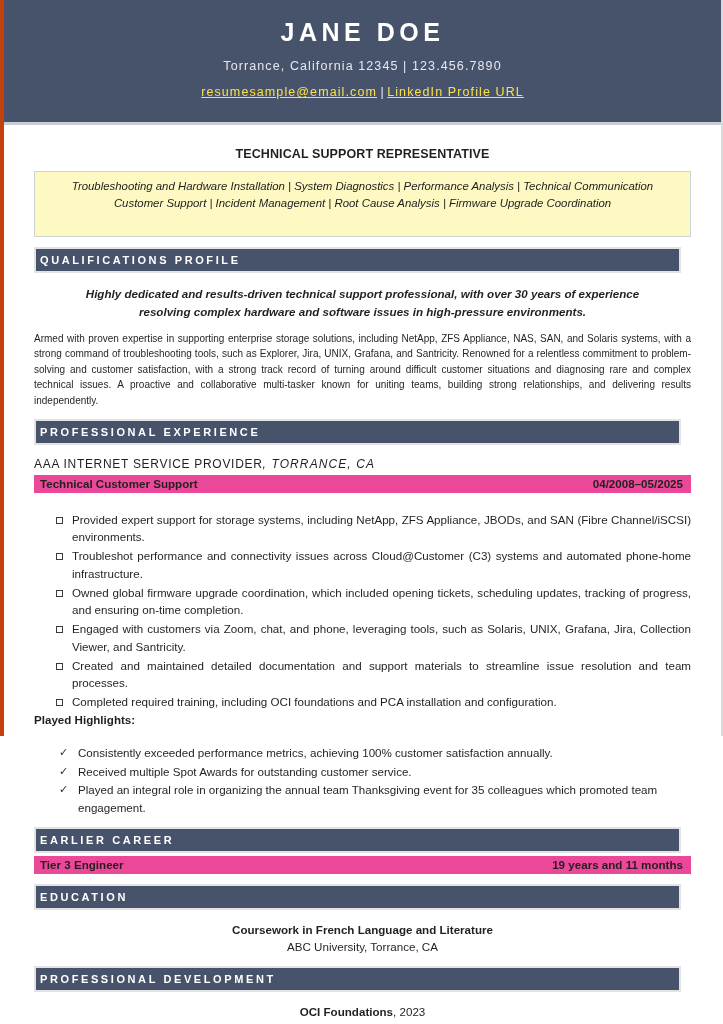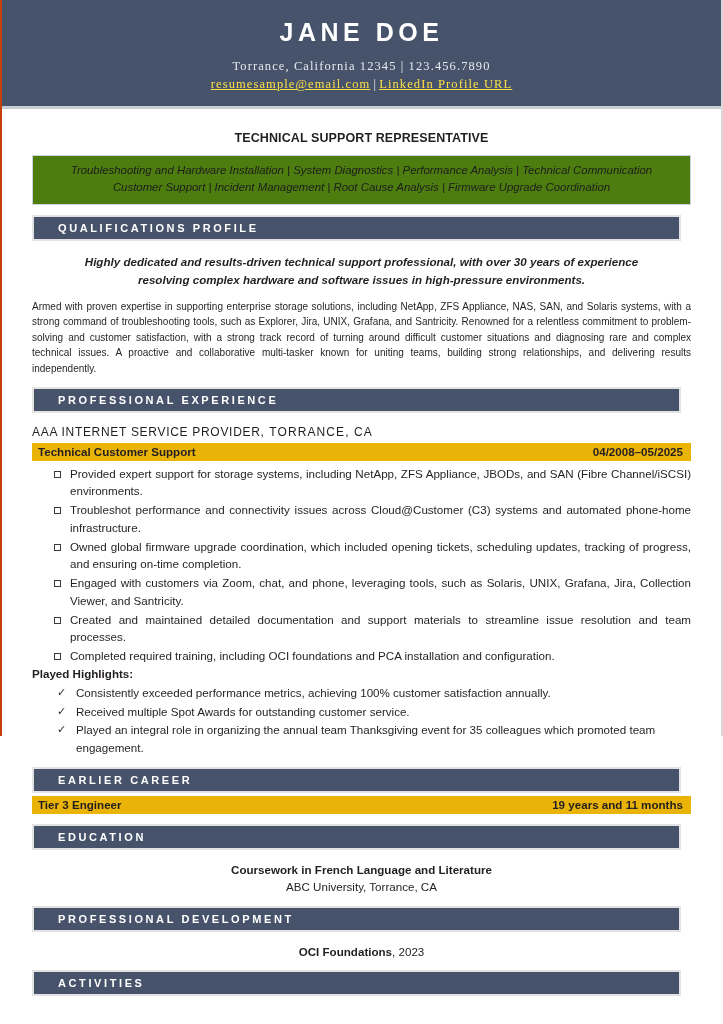--- a/index.html
+++ b/index.html
@@ -15,21 +15,21 @@
     overflow: hidden;
     position: relative;
   }
 
   
   .page {
     position: relative;
     width: 723px;
     height: 736px;
     background: #ffffff;
-    border-left: 2px solid #c2410c;
+    border-left: 4px solid #c2410c;
     border-right: 2px solid #d9d9d9;
   }
 
   
   .header {
     background: #46536b;
     padding: 18px 40px 12px 40px;
     text-align: center;
     border-bottom: 3px solid #c9cdd6;
   }
@@ -39,22 +39,21 @@
     font-weight: bold;
     letter-spacing: 4.5px;
     line-height: 1.18;
     margin: 0 0 9px 0;
   }
   .contact-line {
     color: #e6e9ef;
     font-size: 12.5px;
     letter-spacing: 1.1px;
     line-height: 1.5;
-    margin: 0;
-    font-family: Liberation Serif, serif;
+    margin: 8px;
   }
   .contact-line .lnk {
     text-decoration: underline;
     color: #fde047;
   }
   .contact-line .sep { letter-spacing: 0; }
 
   
   .content {
     padding: 0 30px;
@@ -64,39 +63,39 @@
   .headline {
     text-align: center;
     font-size: 12.5px;
     font-weight: bold;
     letter-spacing: 0.1px;
     margin: 22px 0 10px 0;
   }
 
   
   .skills-band {
-    background: #4d7c0f;
+    background: #fef9c3;
     border: 1px solid #cbd2da;
-    padding: 6px 22px 7px 22px;
+    padding: 6px 22px 23px 22px;
     text-align: center;
     font-style: italic;
     font-size: 11.4px;
     line-height: 1.52;
     color: #1d1d1d;
   }
 
   
   .section-bar {
     background: #46536b;
     border: 2px solid #e3e3e3;
     color: #ffffff;
     font-size: 11px;
     font-weight: bold;
     letter-spacing: 2.6px;
-    padding: 5px 0 5px 24px;
+    padding: 5px 0 5px 4px;
     margin: 10px 10px 0 0;
   }
 
   
   .summary-lead {
     text-align: center;
     font-style: italic;
     font-weight: bold;
     font-size: 11.6px;
     line-height: 1.55;
@@ -114,36 +113,37 @@
     margin-top: 11px;
     font-size: 12px;
     line-height: 1.35;
   }
   .company .co-name {
     font-weight: normal;
     letter-spacing: 0.7px;
   }
   .company .co-loc {
     letter-spacing: 1.1px;
+    font-style: italic;
   }
   .role-row {
-    background: #eab308;
+    background: #ec4899;
     display: flex;
     justify-content: space-between;
     align-items: center;
     padding: 2px 8px 3px 6px;
     margin-top: 3px;
     font-size: 11.6px;
     font-weight: bold;
   }
 
   
   ul.sq, ul.ck {
     list-style: none;
-    margin: 4px 0 0 0;
+    margin: 18px 0 0 0;
     padding: 0;
   }
   ul.sq li, ul.ck li {
     position: relative;
     padding-left: 38px;
     font-size: 11.6px;
     line-height: 1.53;
     margin-bottom: 1px;
     text-align: justify;
   }

